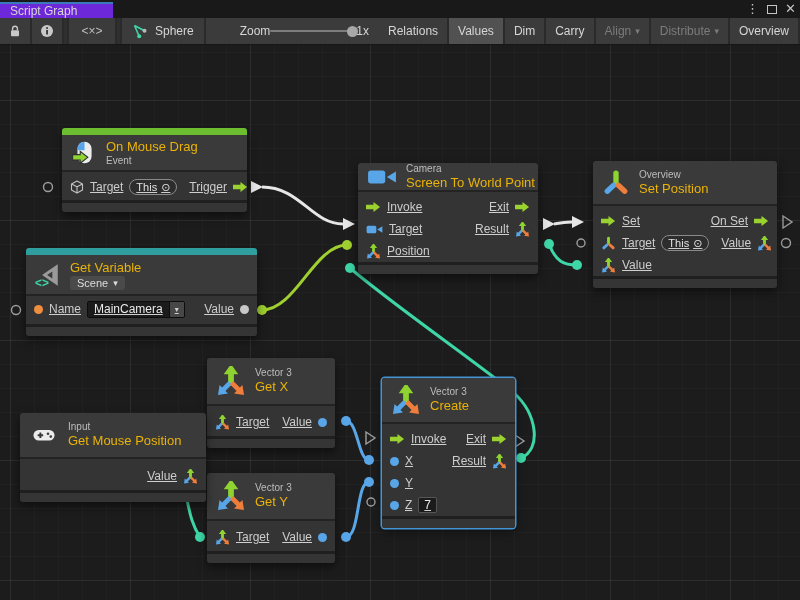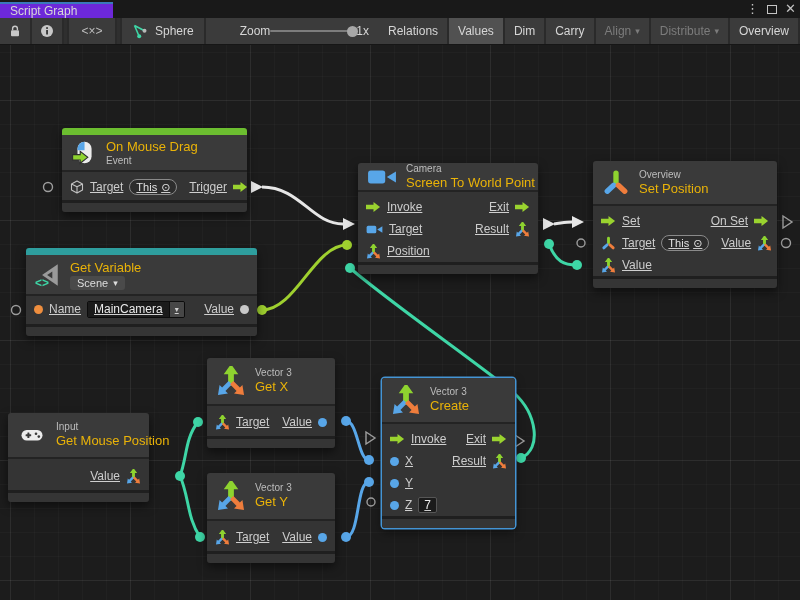--- a/index.html
+++ b/index.html
@@ -452,21 +452,21 @@
           <span class="plabel">Target</span>
           <span class="sp"></span>
           <span class="plabel">Value</span>
           <span class="pdot blue"></span>
         </div>
       </div>
       <div class="ngap"></div>
         <div class="nfooter"></div>
     </div>
 
-    <div class="node" style="left:8px;top:368px;width:141px">
+    <div class="node" style="left:20px;top:368px;width:186px">
       <div class="nheader rounded" style="height:46px">
         <svg class="picon" width="30" height="24">
             <use href="#ic-gamepad"></use>
           </svg>
         <div>
           <div class="hcat">Input</div>
           <div class="htitle">Get Mouse Position</div>
         </div>
       </div>
       <div class="nbody" style="padding:6px 0 3px">

